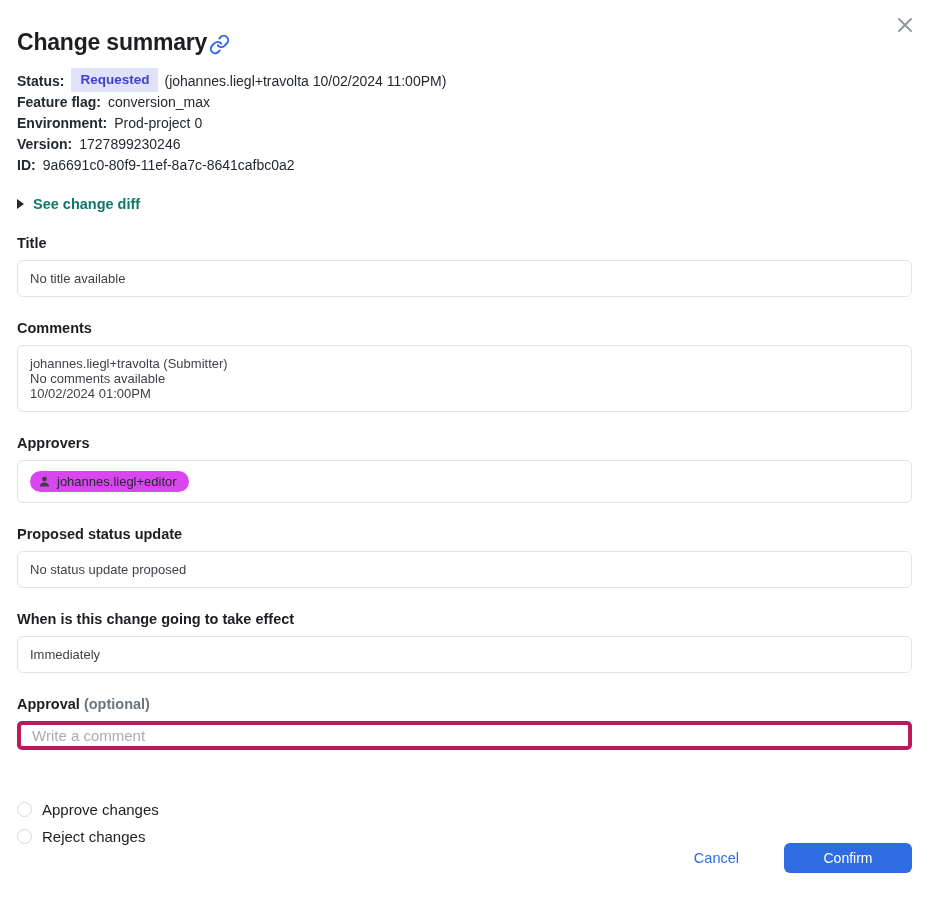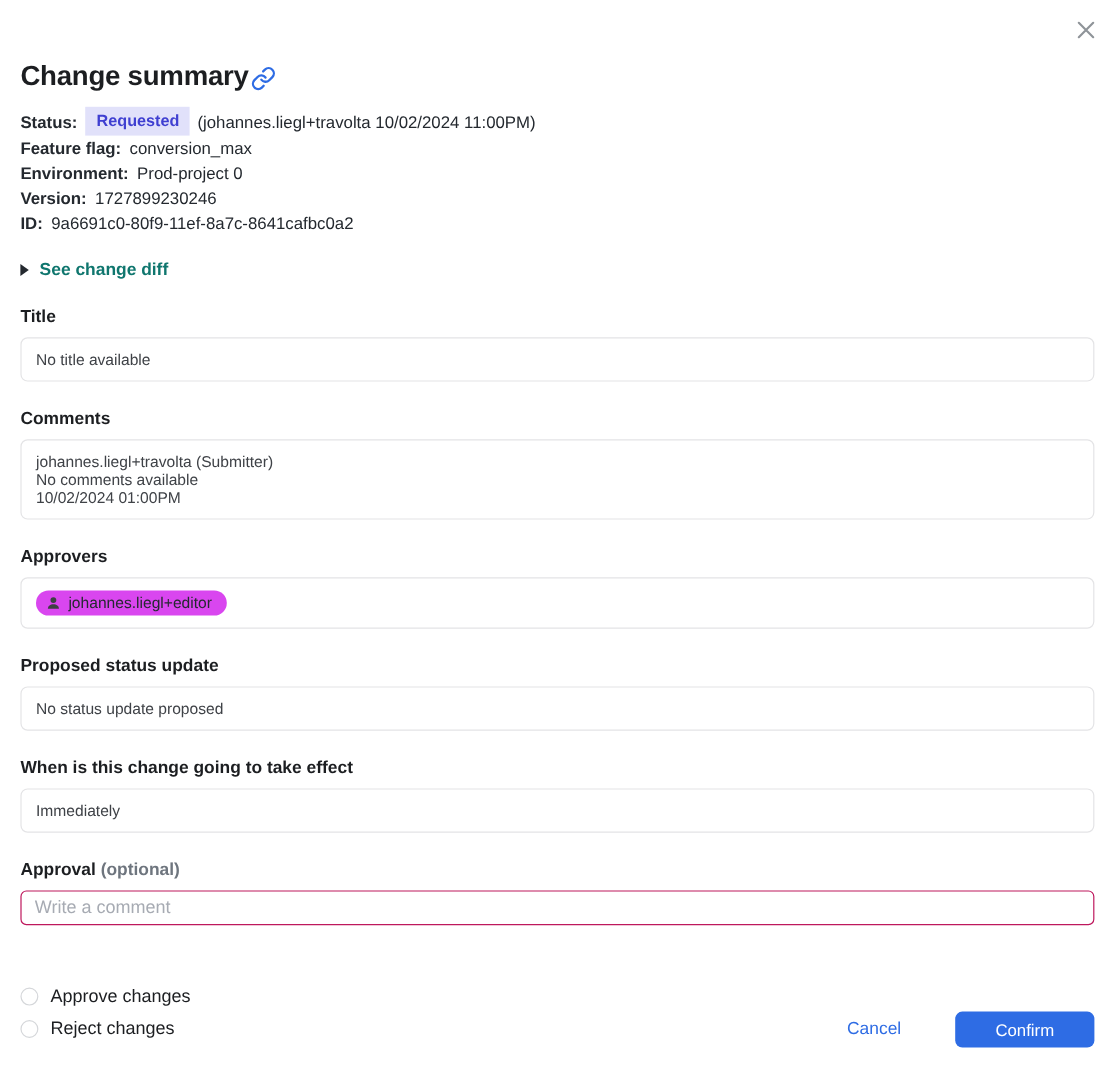--- a/index.html
+++ b/index.html
@@ -13,21 +13,21 @@
   }
   .modal { padding: 0 17px; position: relative; height: 100%; }
 
   .close-btn {
     position: absolute; top: 13px; right: 12px;
     width: 24px; height: 24px;
     display: flex; align-items: center; justify-content: center;
     cursor: pointer; background: none; border: none;
   }
 
-  .title-row { padding-top: 50px; display: flex; align-items: center; gap: 2px; }
+  .title-row { padding-top: 29px; display: flex; align-items: center; gap: 2px; }
   h1 { font-size: 23px; font-weight: 700; letter-spacing: -0.2px; color: #1c1e21; }
   .link-icon { display: inline-flex; cursor: pointer; margin-top: 3px; }
 
   .meta { margin-top: 12px; font-size: 14px; }
   .meta-row { line-height: 21px; display: flex; align-items: flex-end; }
   .meta-label { font-weight: 700; margin-right: 7px; color: #24292f; }
   .meta-value { color: #24292f; }
   .status-badge {
     background: #e1e1fa; color: #3f3fd1;
     font-weight: 600; font-size: 13.5px;
@@ -53,21 +53,21 @@
   }
   .box .line { line-height: 15px; }
 
   .chip {
     display: inline-flex; align-items: center; gap: 6px;
     background: #d946ef; border-radius: 12px;
     padding: 3px 12px 3px 8px; font-size: 13px; color: #24292f;
   }
 
   .comment-input {
-    width: 100%; border: 1px solid #be185d; border-radius: 5px;
+    width: 100%; border: 4px solid #be185d; border-radius: 5px;
     padding: 6px 11px; font-size: 15px; font-family: "Liberation Sans", sans-serif;
     color: #24292f; outline: none; height: 29px;
   }
   .comment-input::placeholder { color: #a7abb3; }
 
   .radio-group { margin-top: 51px; display: flex; flex-direction: column; gap: 10px; }
   .radio-row { display: flex; align-items: center; gap: 10px; cursor: pointer; width: fit-content; }
   .radio-circle {
     width: 15px; height: 15px; border-radius: 50%;
     border: 1px solid #d5d7da; background: #fff; flex: 0 0 auto;
@@ -77,21 +77,21 @@
   .footer {
     position: absolute; right: 17px; bottom: 33px;
     display: flex; align-items: center; gap: 45px;
   }
   .cancel-link {
     color: #2e6ce4; font-size: 14.5px; background: none; border: none;
     cursor: pointer; font-family: Liberation Sans, sans-serif;
   }
   .confirm-btn {
     background: #2e6ce4; color: #ffffff; border: none; border-radius: 6px;
-    width: 116px; height: 30px; font-size: 14px; cursor: pointer;
+    width: 128px; height: 30px; font-size: 14px; cursor: pointer;
     font-family: "Liberation Sans", sans-serif;
   }
 </style>
 </head>
 <body>
 
 <div class="modal">
 
   <button class="close-btn">
     <span style="display:inline-flex;">

